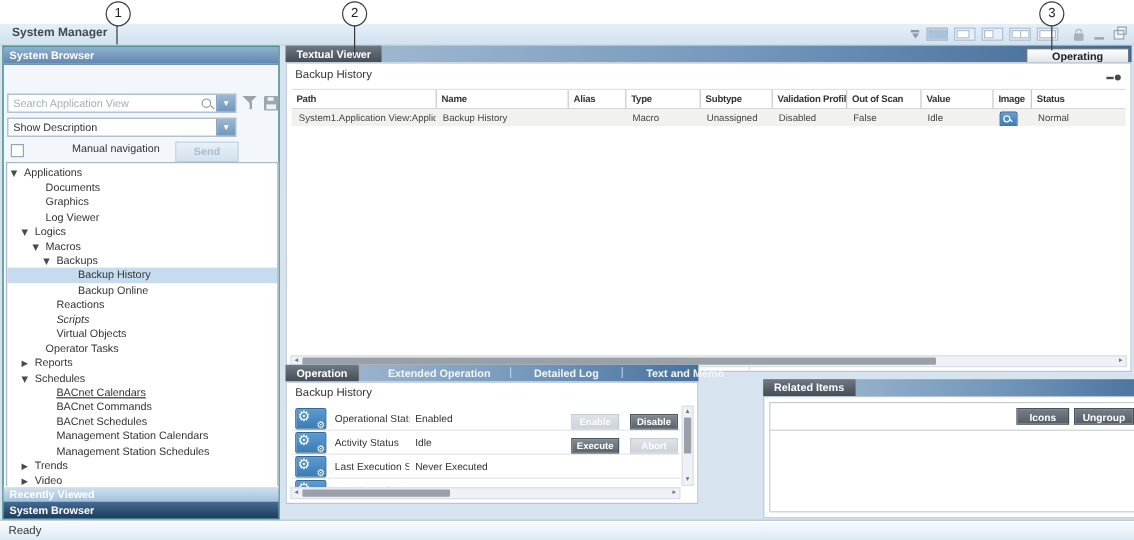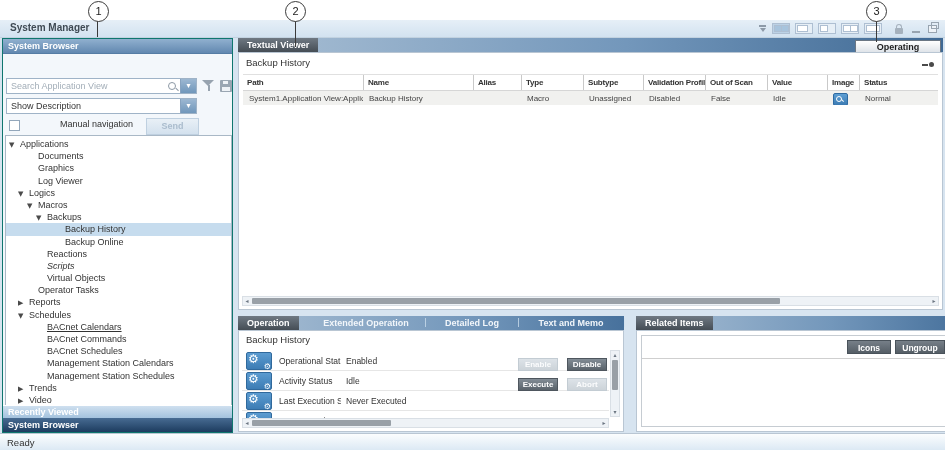--- a/index.html
+++ b/index.html
@@ -95,21 +95,21 @@
   
   .hsb{position:absolute;height:10px;background:#eef2f6;border:1px solid #d9dfe5;box-sizing:border-box;}
   .hsb .arr{position:absolute;top:0;width:8px;height:8px;font-family:"DejaVu Sans",sans-serif;
             font-size:6px;color:#6b7581;text-align:center;line-height:8px;}
   .hsb .thumb{position:absolute;top:1px;height:6px;background:#99a0a7;border-radius:1px;}
   .vsb{position:absolute;width:10px;background:#eef2f6;border:1px solid #d9dfe5;box-sizing:border-box;}
   .vsb .arr{position:absolute;left:0;width:8px;height:8px;font-family:"DejaVu Sans",sans-serif;
             font-size:6px;color:#6b7581;text-align:center;line-height:8px;}
   .vsb .thumb{position:absolute;left:1px;width:6px;background:#99a0a7;border-radius:1px;}
   
-  .op-panel{position:absolute;left:238px;top:296px;width:386px;height:116px;}
+  .op-panel{position:absolute;left:238px;top:284px;width:344px;height:116px;}
   .rel-panel{position:absolute;left:636px;top:296px;width:325px;height:116px;}
   .sub-tabbar{position:absolute;left:0;top:0;right:0;height:14px;
               background:linear-gradient(90deg,#a9bfd4 0%,#7397bb 60%,#47719c 100%);}
   .panel-body{position:absolute;left:0;top:14px;right:0;bottom:0;background:#fff;
               border:1px solid #b9c6d3;box-sizing:border-box;}
   .op-rows{position:absolute;left:3px;right:14px;top:20px;height:72px;overflow:hidden;}
   .op-row{position:relative;height:19px;border-bottom:1px solid #e6e6e6;}
   .gear-ic{position:absolute;left:4px;top:1px;width:24px;height:16px;
            background:linear-gradient(#5b9bd0,#3c7cb4);border-radius:2px;border:1px solid #30699c;}
   .gear-ic .g1{position:absolute;left:1px;top:-2px;color:#fff;font-size:12px;line-height:16px;font-family:"DejaVu Sans",sans-serif;}

